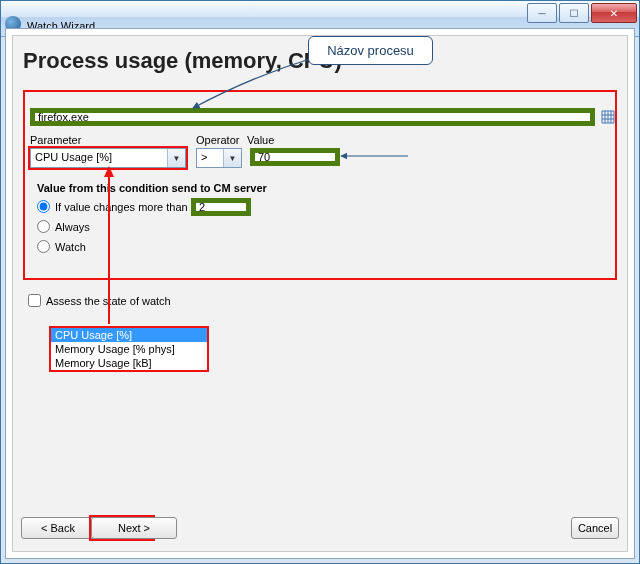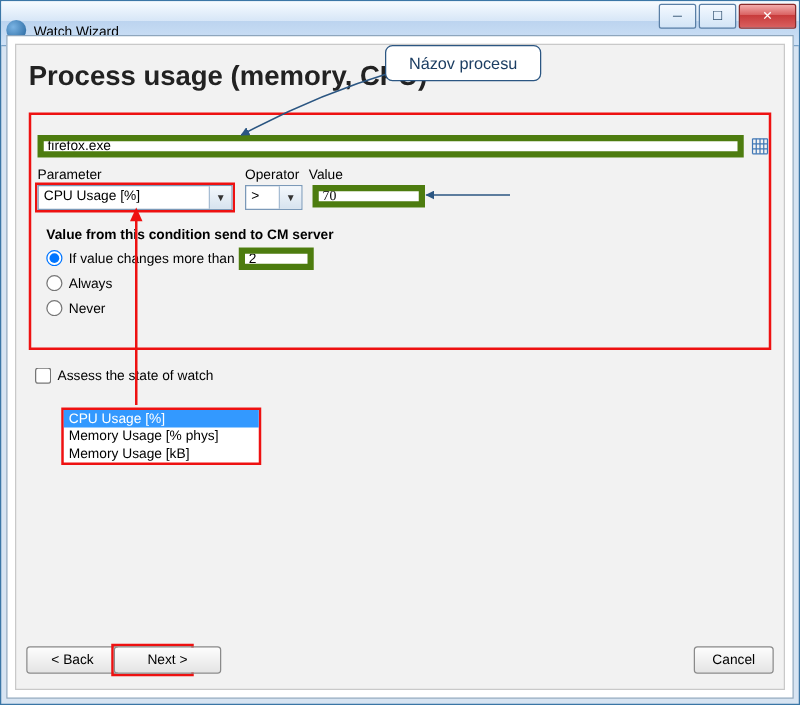--- a/index.html
+++ b/index.html
@@ -81,38 +81,38 @@
         <div class="cbtn">▼</div>
       </div>
 
       <div class="lbl" style="left:183px;top:98px">Operator</div>
       <div class="combo" style="left:183px;top:112px;width:46px">
         <span class="cval">&gt;</span>
         <div class="cbtn">▼</div>
       </div>
 
       <div class="lbl" style="left:234px;top:98px">Value</div>
-      <input class="txt" style="left: 237px; top: 112px; width: 90px; font-family: Liberation Serif, serif;" value="70">
+      <input class="txt" style="left: 237px; top: 112px; width: 90px;" value="70">
 
 
       <div class="lbl fs-title" style="left:24px;top:146px">Value from this condition send to CM server</div>
 
       <label class="radio" style="left:24px;top:164px">
         <input type="radio" name="sendopt" checked="" style="">
         <span>If value changes more than</span>
       </label>
       <input class="txt" style="left: 178px; top: 162px; width: 60px;" value="2">
 
       <label class="radio" style="left:24px;top:184px">
         <input type="radio" name="sendopt" style="">
         <span>Always</span>
       </label>
       <label class="radio" style="left:24px;top:204px">
         <input type="radio" name="sendopt" style="">
-        <span>Never</span>
+        <span>Watch</span>
       </label>
 
       <label class="chk" style="left:15px;top:258px">
         <input type="checkbox" style="">
         <span>Assess the state of watch</span>
       </label>
 
       <div class="dropdown" style="left:36px;top:290px;width:160px">
         <div class="dd-item sel">CPU Usage [%]</div>
         <div class="dd-item">Memory Usage [% phys]</div>
@@ -131,18 +131,18 @@
         <path d="M395,120 Q360,120 328,120" stroke="#2b5682" fill="none" stroke-width="1.2" marker-end="url(#arr)"></path>
 
         <line x1="96" y1="288" x2="96" y2="135" stroke="#e11" stroke-width="2"></line>
         <polygon points="96,130 91,141 101,141" fill="#e11"></polygon>
       </svg>
 
       <div class="btnbar">
         <div class="btn" style="left:0;width:74px">&lt; Back</div>
         <div class="redbox" style="left:68px;top:-2px;width:66px;height:26px"></div>
         <div class="btn" style="left:70px;width:86px">Next &gt;</div>
-        <div class="btn" style="right:0;width:64px">Cancel</div>
+        <div class="btn" style="right:0;width:48px">Cancel</div>
       </div>
 
     </div>
   </div>
 </div>
 
 </body></html>

